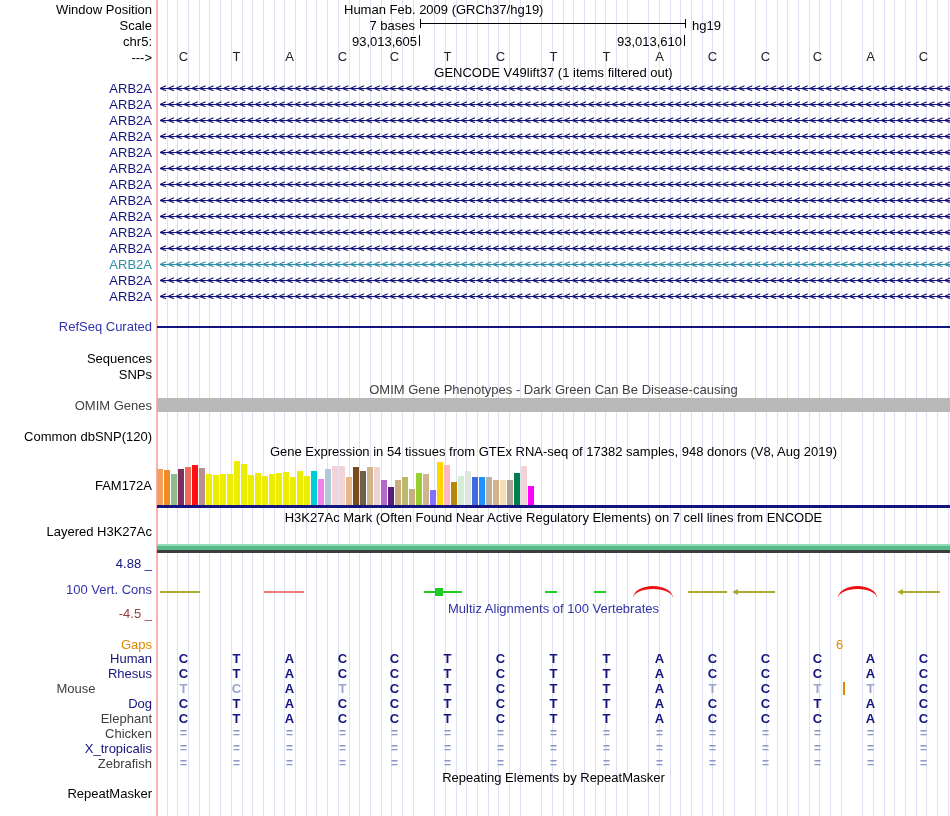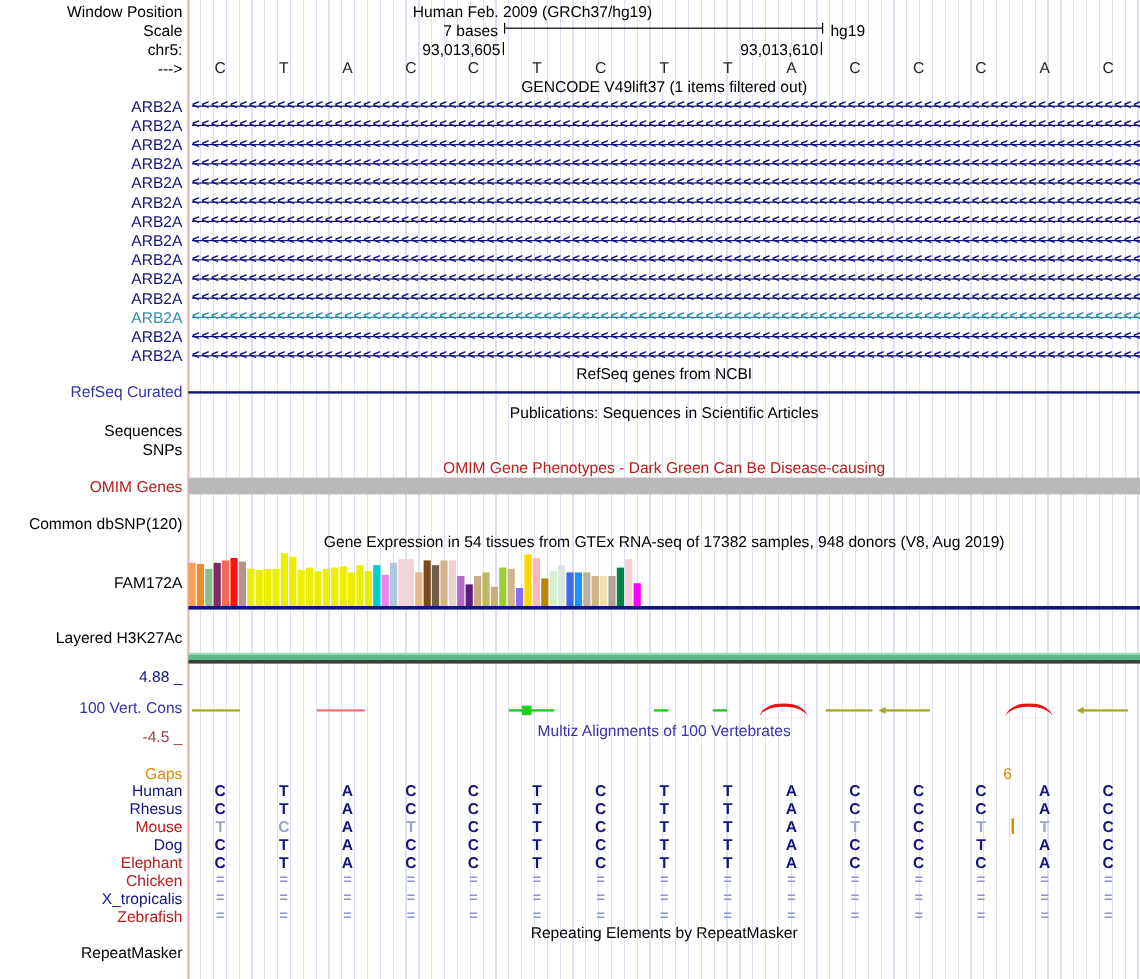--- a/index.html
+++ b/index.html
@@ -5,21 +5,21 @@
   html,body{margin:0;padding:0;background:#fff}
   .browser{position:relative;width:950px;height:816px;background:#fff;overflow:hidden;
     font-family:"Liberation Sans",sans-serif;font-size:13px;color:#000}
   .grid{position:absolute;left:157px;top:0;width:793px;height:816px;
     background:repeating-linear-gradient(90deg,transparent 0px,transparent 9.7px,#dde1f2 9.7px,#dde1f2 10.7px)}
   .redline{position:absolute;left:156px;top:0;width:2px;height:816px;background:#f5b3b3}
   .abs{position:absolute}
   .label{position:absolute;left:0;width:152px;text-align:right;white-space:nowrap;line-height:15px}
   .ctitle{position:absolute;left:157px;width:793px;text-align:center;white-space:nowrap;line-height:14px}
   .rtext{position:absolute;text-align:right;white-space:nowrap}
-  .navy{color:#14147E}.blue{color:#3333AA}.green{color:#b91c1c}.orange{color:#E08800}
+  .navy{color:#14147E}.blue{color:#3333AA}.green{color:#404040}.orange{color:#E08800}
   .dred{color:#9B4040}.teal{color:#2E8FA8}
   .generow{position:absolute;left:160px;width:790px;height:15px;overflow:hidden;white-space:nowrap;
     font-size:11px;font-weight:bold;letter-spacing:1.5px;line-height:15px;
     background-image:linear-gradient(currentColor,currentColor);
     background-position:0 7px;background-size:100% 1px;background-repeat:no-repeat}
   .base{position:absolute;width:53px;text-align:center;color:#222;line-height:14px}
   .acell{position:absolute;width:53px;text-align:center;font-weight:bold;font-size:13px;
     color:#14147E;line-height:15px}
   .acell.light{color:#9AA4CE}
   .acell.eq{color:#8C96C8;font-size:12px}
@@ -100,25 +100,23 @@
       <div class="label navy" style="top: 241px;">ARB2A</div>
       <div class="generow navy" style="top: 241px;">&lt;&lt;&lt;&lt;&lt;&lt;&lt;&lt;&lt;&lt;&lt;&lt;&lt;&lt;&lt;&lt;&lt;&lt;&lt;&lt;&lt;&lt;&lt;&lt;&lt;&lt;&lt;&lt;&lt;&lt;&lt;&lt;&lt;&lt;&lt;&lt;&lt;&lt;&lt;&lt;&lt;&lt;&lt;&lt;&lt;&lt;&lt;&lt;&lt;&lt;&lt;&lt;&lt;&lt;&lt;&lt;&lt;&lt;&lt;&lt;&lt;&lt;&lt;&lt;&lt;&lt;&lt;&lt;&lt;&lt;&lt;&lt;&lt;&lt;&lt;&lt;&lt;&lt;&lt;&lt;&lt;&lt;&lt;&lt;&lt;&lt;&lt;&lt;&lt;&lt;&lt;&lt;&lt;&lt;&lt;&lt;&lt;&lt;&lt;&lt;&lt;&lt;&lt;&lt;&lt;&lt;&lt;&lt;&lt;&lt;&lt;&lt;&lt;&lt;&lt;&lt;&lt;&lt;&lt;&lt;&lt;&lt;&lt;&lt;&lt;&lt;&lt;&lt;&lt;&lt;</div>
       <div class="label teal" style="top: 257px;">ARB2A</div>
       <div class="generow teal" style="top: 257px;">&lt;&lt;&lt;&lt;&lt;&lt;&lt;&lt;&lt;&lt;&lt;&lt;&lt;&lt;&lt;&lt;&lt;&lt;&lt;&lt;&lt;&lt;&lt;&lt;&lt;&lt;&lt;&lt;&lt;&lt;&lt;&lt;&lt;&lt;&lt;&lt;&lt;&lt;&lt;&lt;&lt;&lt;&lt;&lt;&lt;&lt;&lt;&lt;&lt;&lt;&lt;&lt;&lt;&lt;&lt;&lt;&lt;&lt;&lt;&lt;&lt;&lt;&lt;&lt;&lt;&lt;&lt;&lt;&lt;&lt;&lt;&lt;&lt;&lt;&lt;&lt;&lt;&lt;&lt;&lt;&lt;&lt;&lt;&lt;&lt;&lt;&lt;&lt;&lt;&lt;&lt;&lt;&lt;&lt;&lt;&lt;&lt;&lt;&lt;&lt;&lt;&lt;&lt;&lt;&lt;&lt;&lt;&lt;&lt;&lt;&lt;&lt;&lt;&lt;&lt;&lt;&lt;&lt;&lt;&lt;&lt;&lt;&lt;&lt;&lt;&lt;&lt;&lt;&lt;&lt;</div>
       <div class="label navy" style="top: 273px;">ARB2A</div>
       <div class="generow navy" style="top: 273px;">&lt;&lt;&lt;&lt;&lt;&lt;&lt;&lt;&lt;&lt;&lt;&lt;&lt;&lt;&lt;&lt;&lt;&lt;&lt;&lt;&lt;&lt;&lt;&lt;&lt;&lt;&lt;&lt;&lt;&lt;&lt;&lt;&lt;&lt;&lt;&lt;&lt;&lt;&lt;&lt;&lt;&lt;&lt;&lt;&lt;&lt;&lt;&lt;&lt;&lt;&lt;&lt;&lt;&lt;&lt;&lt;&lt;&lt;&lt;&lt;&lt;&lt;&lt;&lt;&lt;&lt;&lt;&lt;&lt;&lt;&lt;&lt;&lt;&lt;&lt;&lt;&lt;&lt;&lt;&lt;&lt;&lt;&lt;&lt;&lt;&lt;&lt;&lt;&lt;&lt;&lt;&lt;&lt;&lt;&lt;&lt;&lt;&lt;&lt;&lt;&lt;&lt;&lt;&lt;&lt;&lt;&lt;&lt;&lt;&lt;&lt;&lt;&lt;&lt;&lt;&lt;&lt;&lt;&lt;&lt;&lt;&lt;&lt;&lt;&lt;&lt;&lt;&lt;&lt;&lt;</div>
       <div class="label navy" style="top: 289px;">ARB2A</div>
       <div class="generow navy" style="top: 289px;">&lt;&lt;&lt;&lt;&lt;&lt;&lt;&lt;&lt;&lt;&lt;&lt;&lt;&lt;&lt;&lt;&lt;&lt;&lt;&lt;&lt;&lt;&lt;&lt;&lt;&lt;&lt;&lt;&lt;&lt;&lt;&lt;&lt;&lt;&lt;&lt;&lt;&lt;&lt;&lt;&lt;&lt;&lt;&lt;&lt;&lt;&lt;&lt;&lt;&lt;&lt;&lt;&lt;&lt;&lt;&lt;&lt;&lt;&lt;&lt;&lt;&lt;&lt;&lt;&lt;&lt;&lt;&lt;&lt;&lt;&lt;&lt;&lt;&lt;&lt;&lt;&lt;&lt;&lt;&lt;&lt;&lt;&lt;&lt;&lt;&lt;&lt;&lt;&lt;&lt;&lt;&lt;&lt;&lt;&lt;&lt;&lt;&lt;&lt;&lt;&lt;&lt;&lt;&lt;&lt;&lt;&lt;&lt;&lt;&lt;&lt;&lt;&lt;&lt;&lt;&lt;&lt;&lt;&lt;&lt;&lt;&lt;&lt;&lt;&lt;&lt;&lt;&lt;&lt;&lt;</div>
     </div>
 
-  <div class="ctitle" style="top:305px">RefSeq genes from NCBI</div>
   <div class="label blue" style="top:319px">RefSeq Curated</div>
   <div class="hline" style="top:326px;height:2px;background:#14147E"></div>
 
-  <div class="ctitle" style="top:337px">Publications: Sequences in Scientific Articles</div>
   <div class="label" style="top:351px">Sequences</div>
   <div class="label" style="top:367px">SNPs</div>
 
   <div class="ctitle green" style="top:383px">OMIM Gene Phenotypes - Dark Green Can Be Disease-causing</div>
   <div class="label green" style="top:398px">OMIM Genes</div>
   <div class="hline" style="top:398px;height:14px;background:#B9B9B9"></div>
 
   <div class="label" style="top:429px">Common dbSNP(120)</div>
 
   <div class="ctitle" style="top:445px">Gene Expression in 54 tissues from GTEx RNA-seq of 17382 samples, 948 donors (V8, Aug 2019)</div>
@@ -174,20 +172,21 @@
       <div style="height: 28px; background: rgb(189, 176, 160);"></div>
       <div style="height: 25px; background: rgb(210, 180, 140);"></div>
       <div style="height: 25px; background: rgb(245, 222, 179);"></div>
       <div style="height: 25px; background: rgb(173, 163, 150);"></div>
       <div style="height: 32px; background: rgb(0, 128, 74);"></div>
       <div style="height: 39px; background: rgb(243, 211, 211);"></div>
       <div style="height: 19px; background: rgb(255, 0, 255);"></div>
     </div>
   <div class="hline" style="top:505px;height:3px;background:#14147E"></div>
 
+  <div class="ctitle" style="top:511px">H3K27Ac Mark (Often Found Near Active Regulatory Elements) on 7 cell lines from ENCODE</div>
   <div class="label" style="top:524px">Layered H3K27Ac</div>
   <div class="hline" style="top:544px;height:6px;background:linear-gradient(#8FDDB4 0 2px,#59B98A 2px 6px)"></div>
   <div class="hline" style="top:550px;height:3px;background:#3E3E3E"></div>
 
   <div class="label navy" style="top:556px">4.88 _</div>
   <div class="label blue" style="top:582px">100 Vert. Cons</div>
   <div id="cons-marks">
       <div class="mark-dash" style="left: 160px; top: 591px; width: 40px; background: rgb(170, 170, 51);"></div>
       <div class="mark-dash" style="left: 264px; top: 591px; width: 40px; background: rgb(232, 124, 124);"></div>
       <div class="mark-dash" style="left: 424px; top: 591px; width: 38px; background: rgb(34, 204, 34);"></div>
@@ -234,21 +233,21 @@
       <span class="acell" style="left: 421px; top: 666px;">T</span>
       <span class="acell" style="left: 474px; top: 666px;">C</span>
       <span class="acell" style="left: 527px; top: 666px;">T</span>
       <span class="acell" style="left: 580px; top: 666px;">T</span>
       <span class="acell" style="left: 633px; top: 666px;">A</span>
       <span class="acell" style="left: 686px; top: 666px;">C</span>
       <span class="acell" style="left: 739px; top: 666px;">C</span>
       <span class="acell" style="left: 791px; top: 666px;">C</span>
       <span class="acell" style="left: 844px; top: 666px;">A</span>
       <span class="acell" style="left: 897px; top: 666px;">C</span>
-      <div class="label green" style="top: 681px;">Mouse</div>
+      <div class="label green" style="top: 681px; text-align: center;">Mouse</div>
       <span class="acell light" style="left: 157px; top: 681px;">T</span>
       <span class="acell light" style="left: 210px; top: 681px;">C</span>
       <span class="acell" style="left: 263px; top: 681px;">A</span>
       <span class="acell light" style="left: 316px; top: 681px;">T</span>
       <span class="acell" style="left: 368px; top: 681px;">C</span>
       <span class="acell" style="left: 421px; top: 681px;">T</span>
       <span class="acell" style="left: 474px; top: 681px;">C</span>
       <span class="acell" style="left: 527px; top: 681px;">T</span>
       <span class="acell" style="left: 580px; top: 681px;">T</span>
       <span class="acell" style="left: 633px; top: 681px;">A</span>

